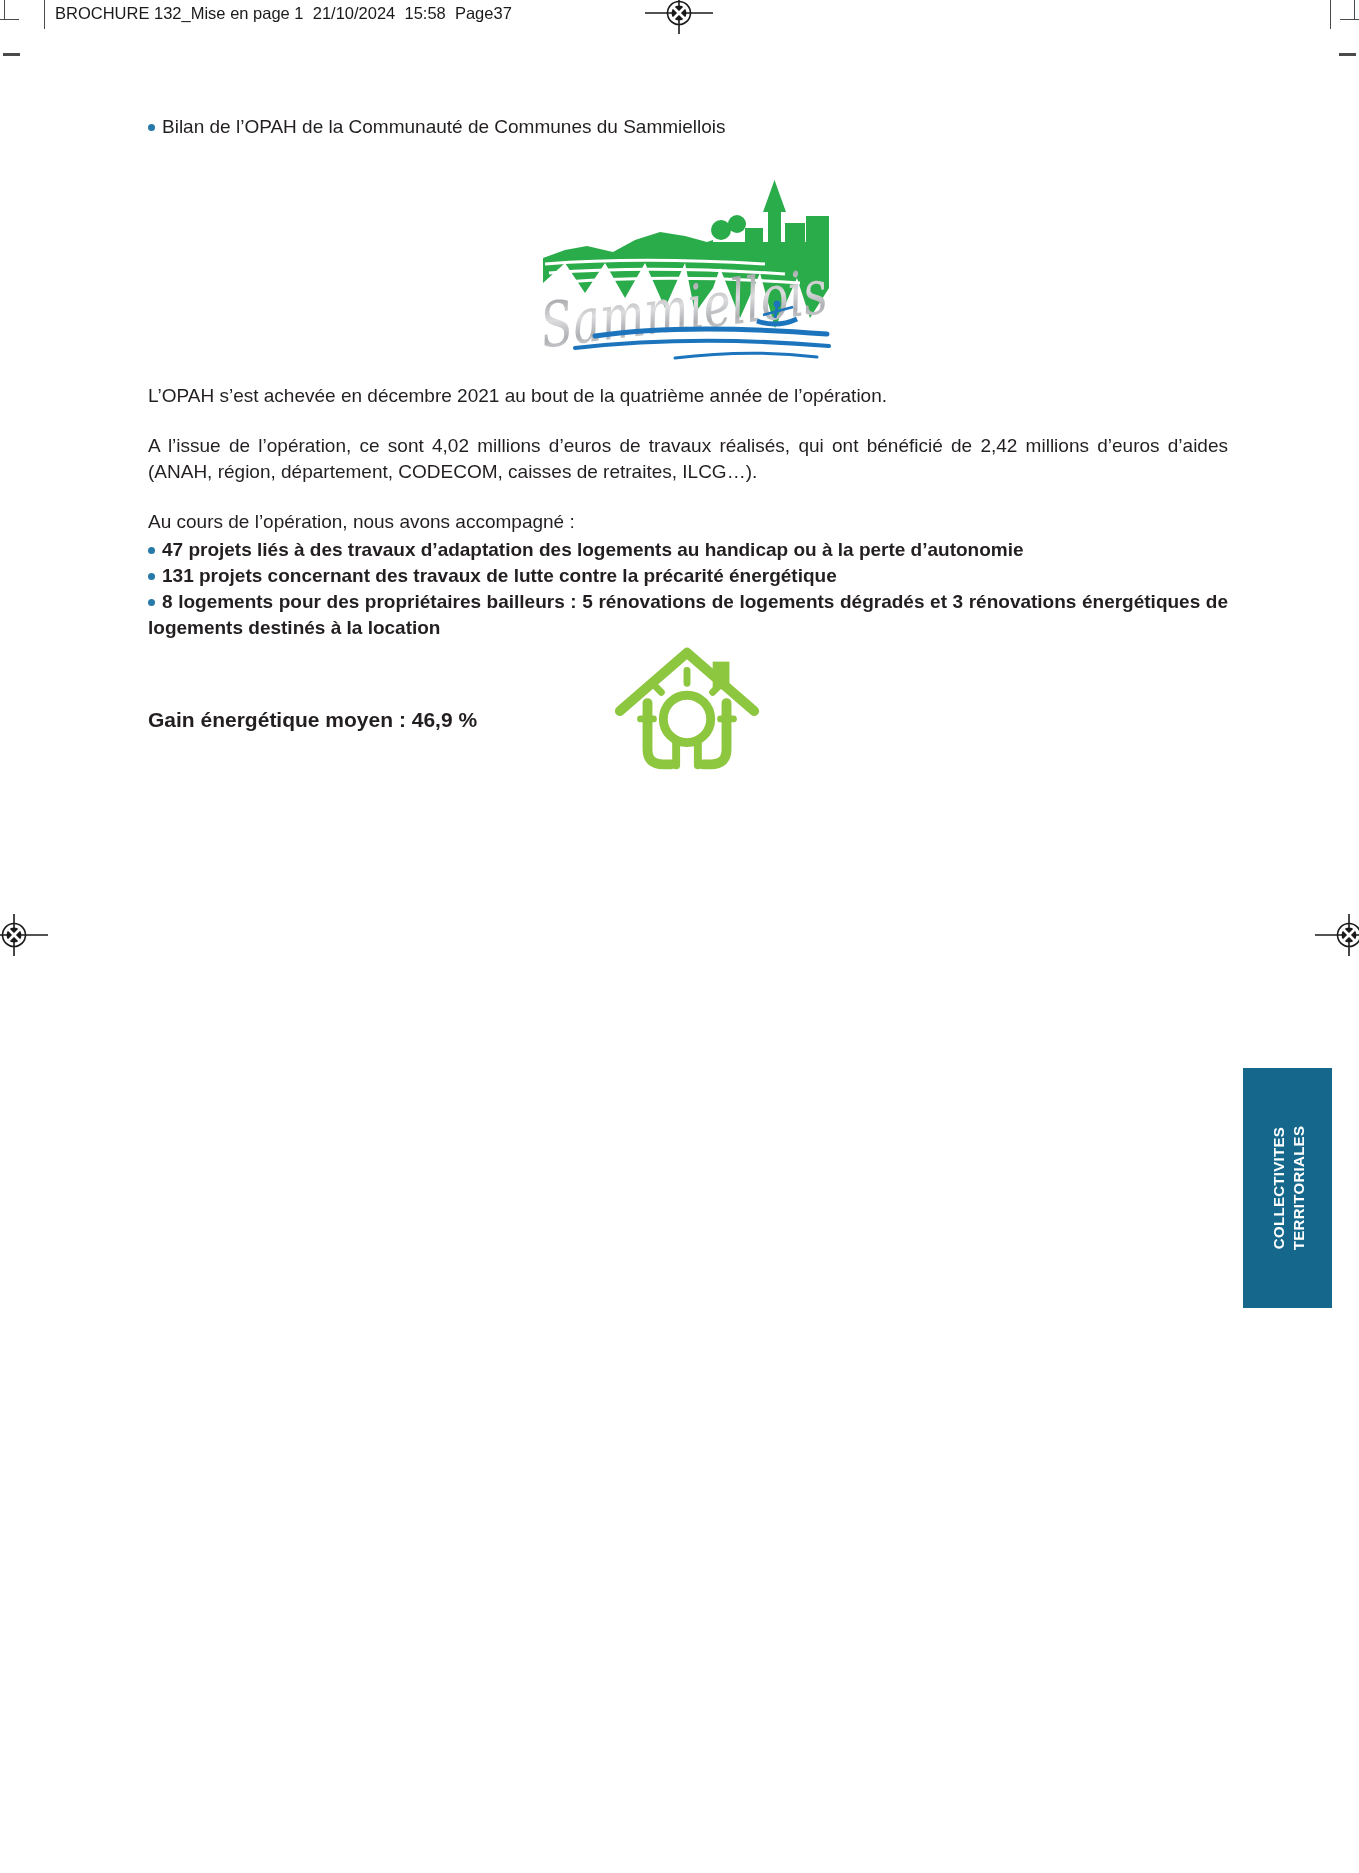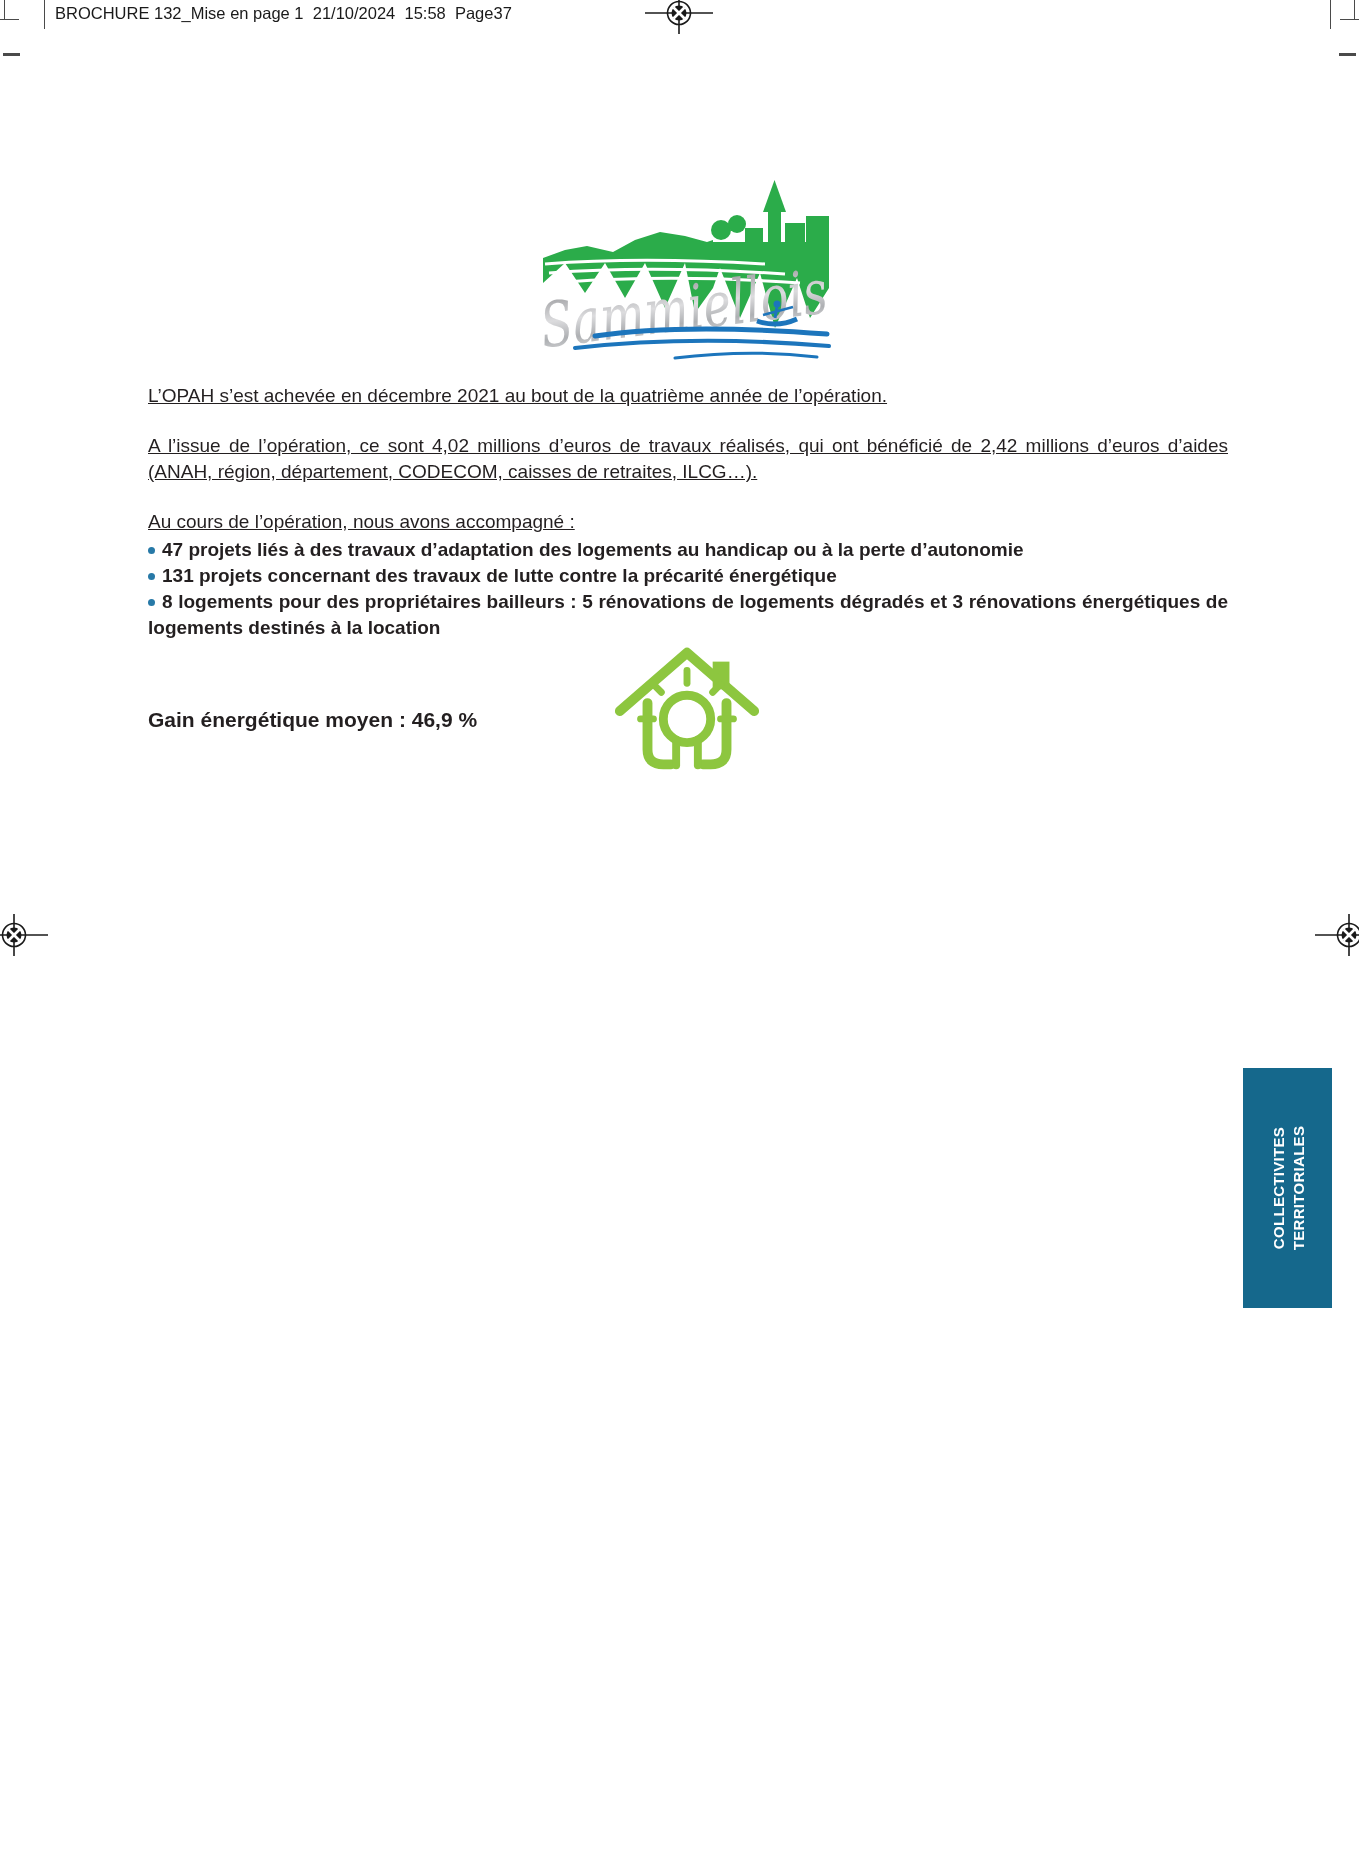--- a/index.html
+++ b/index.html
@@ -8,21 +8,21 @@
   
   .slug{position:absolute;left:55px;top:4px;font-size:16.5px;color:#1a1a1a;white-space:pre;}
   .crop{position:absolute;background:#4a4a4a;}
   .regmark{position:absolute;width:72px;height:44px;}
   .rm{stroke:#1a1a1a;stroke-width:1.6;fill:none;}
   
   .content-block{position:absolute;left:148px;width:1080px;font-size:19px;line-height:26px;}
   .title-row{position:absolute;left:148px;top:116px;font-size:19px;}
   .dot{display:inline-block;width:7px;height:7px;border-radius:50%;background:var(--bullet-blue);
        margin-right:7px;vertical-align:2px;}
-  .para{margin:0;text-align:justify;text-decoration:underline;}
+  .para{margin:0;text-align:justify;}
   .blist p{margin:0;text-align:justify;font-weight:bold;}
   .gain{position:absolute;left:148px;top:708px;font-size:21px;font-weight:bold;}
   
   .side-tab{position:absolute;left:1243px;top:1068px;width:89px;height:240px;background:var(--tab-blue);}
   .side-tab .rot{position:absolute;top:50%;left:50%;transform:translate(-50%,-50%) rotate(-90deg);
        color:#fff;font-weight:bold;font-size:15px;line-height:1.3;letter-spacing:.3px;
        white-space:nowrap;text-align:center;}
   
   .footer-line{position:absolute;left:151px;top:1722px;width:1061px;height:4px;background:var(--line-blue);}
   .soliha{position:absolute;left:512px;top:1747px;width:92px;}
@@ -98,20 +98,23 @@
   </svg>
   <svg class="regmark" style="left:643px;top:1835px;" viewBox="-36 -22 72 44">
     <line class="rm" x1="-34" y1="0" x2="34" y2="0"></line>
       <line class="rm" x1="0" y1="-21" x2="0" y2="21"></line>
     <circle class="rm" r="11.5"></circle>
       <circle r="7.5" fill="#1a1a1a"></circle>
     <line x1="-5.5" y1="-5.5" x2="5.5" y2="5.5" stroke="#fff" stroke-width="2.6"></line>
     <line x1="-5.5" y1="5.5" x2="5.5" y2="-5.5" stroke="#fff" stroke-width="2.6"></line>
   </svg>
 
+  <div class="title-row">
+    <span class="dot"></span><span>Bilan de l’OPAH de la Communauté de Communes du Sammiellois</span>
+  </div>
 
   <svg style="position:absolute;left:535px;top:168px;" width="302" height="196" viewBox="0 0 302 196">
     <defs>
       <linearGradient id="silver" x1="0" y1="0" x2="0" y2="1">
         <stop offset="0" stop-color="#8f9093"></stop>
           <stop offset=".45" stop-color="#dcdcde"></stop>
         <stop offset=".7" stop-color="#aeb0b3"></stop>
           <stop offset="1" stop-color="#e9e9ea"></stop>
       </linearGradient>
     </defs>

